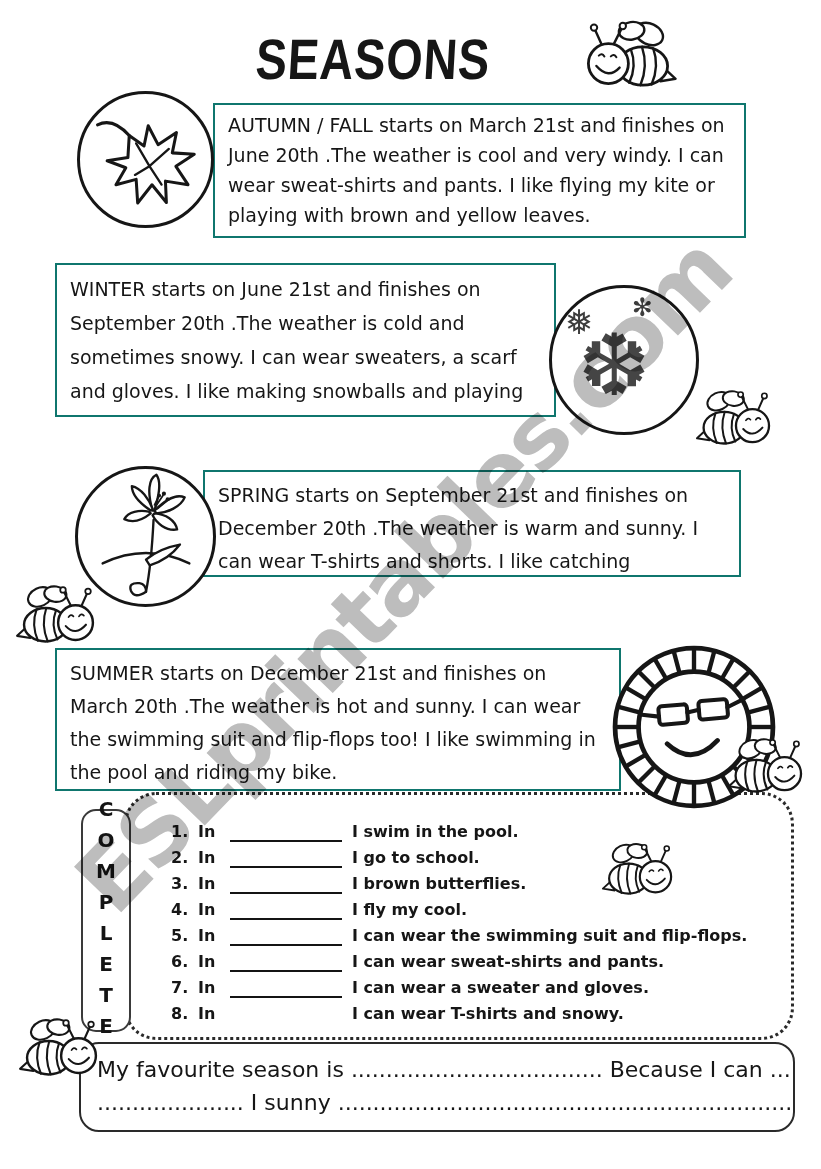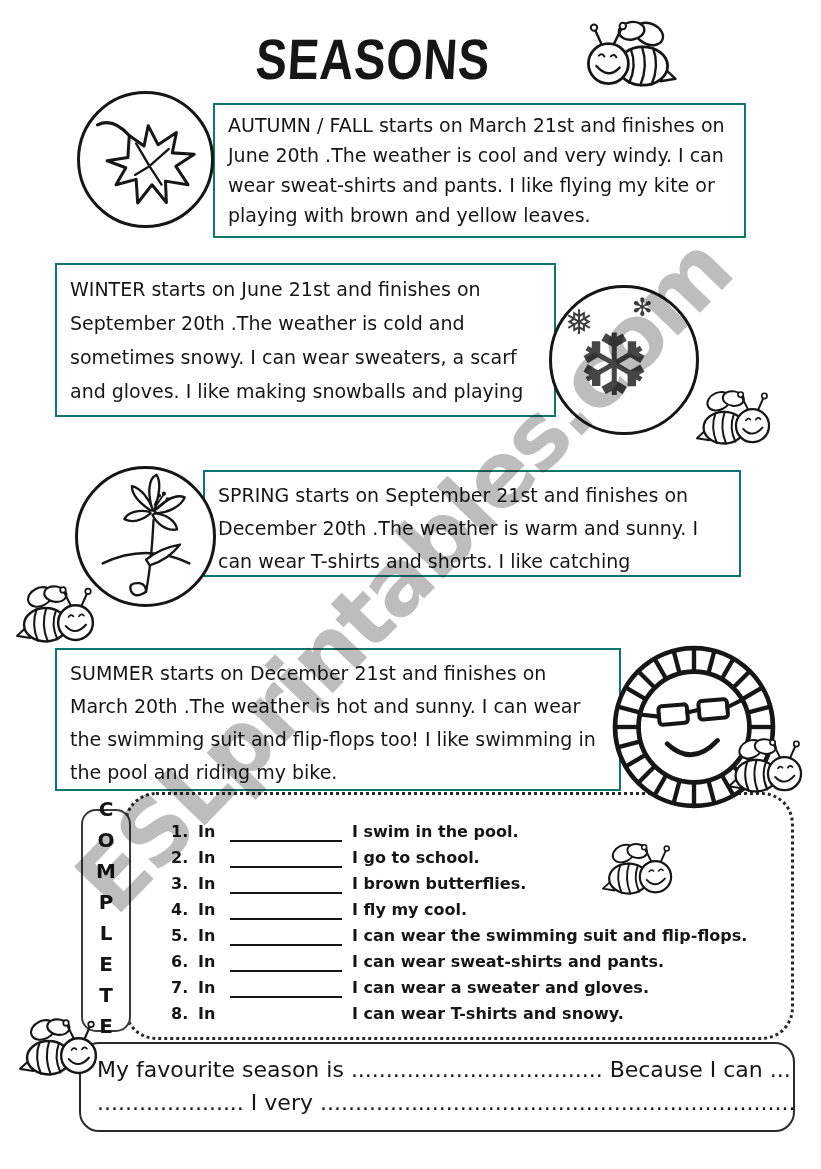--- a/index.html
+++ b/index.html
@@ -274,21 +274,21 @@
 
   <div class="fav-box">
     <div>
       <span>My favourite season is</span>
       <span class="dots">....................................</span>
       <span>Because I can</span>
       <span class="dots">..............</span>
     </div>
     <div>
       <span class="dots">.....................</span>
-      <span>I very</span>
+      <span>I sunny</span>
       <span class="dots">..............................................................................</span>
       
     </div>
   </div>
   <div class="bee bee-bottom">
     <svg viewBox="0 0 115 88">
         <use href="#bee-shape"></use>
       </svg>
   </div>
 

